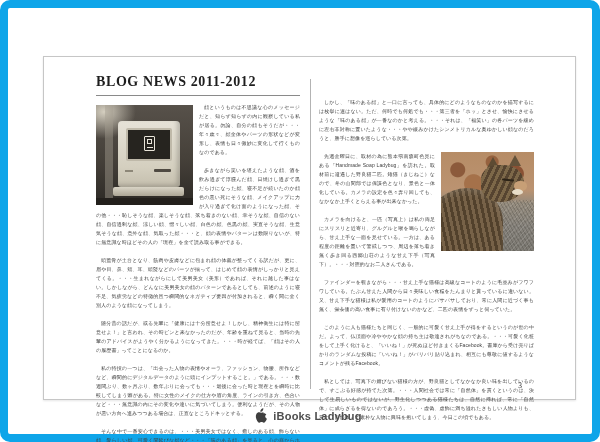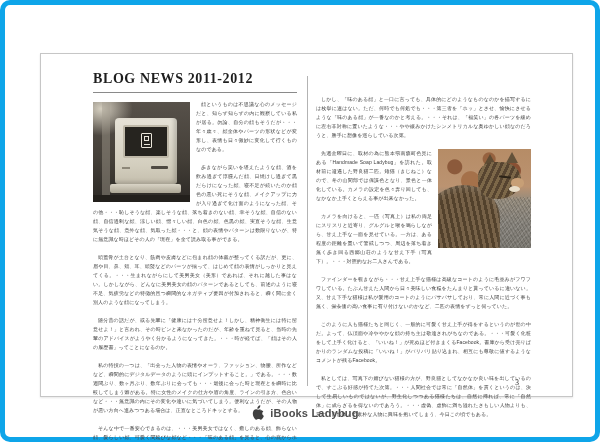--- a/index.html
+++ b/index.html
@@ -1,17 +1,17 @@
 <!DOCTYPE html>
 <html><head>
 <meta charset="utf-8">
 <style>
   * { margin:0; padding:0; box-sizing:border-box; }
   html,body { width:600px; height:442px; background:#ffffff; font-family:"Liberation Sans",sans-serif; overflow:hidden; }
-  .frame { position:absolute; inset:0; width:600px; height:442px; border:5px solid #0ea5e9; border-radius:10px; background:#ffffff; }
+  .frame { position:absolute; inset:0; width:600px; height:442px; border:8px solid #0ea5e9; border-radius:10px; background:#ffffff; }
 
   
   .spread { position:absolute; left:35px; top:48px; width:533px; height:344px; background:#ffffff; border:1px solid #c6c6c6; box-shadow:0 1px 2px rgba(0,0,0,0.10); }
   .center-divider { position:absolute; left:266px; top:22px; width:1px; height:310px; background:#b3b3b3; }
 
   .book-title { position:absolute; left:52px; top:17px; font-family:"Liberation Serif",serif; font-size:14px; font-weight:bold; letter-spacing:0.6px; color:#1e1e1e; }
   .title-rule { position:absolute; left:52px; top:38px; width:204px; height:1px; background:#8a8a8a; }
 
   .col { position:absolute; font-size:5px; line-height:9px; color:#414141; text-align:justify; letter-spacing:0.1px; }
   .col-left  { left:52px;  top:46px; width:204px; }

